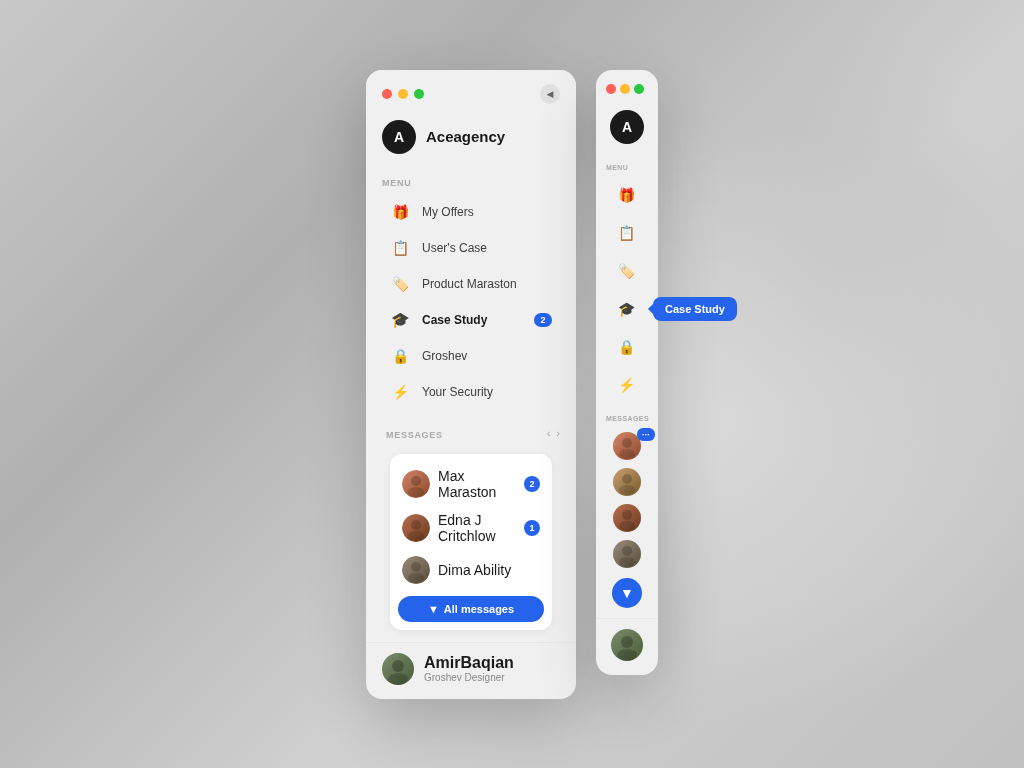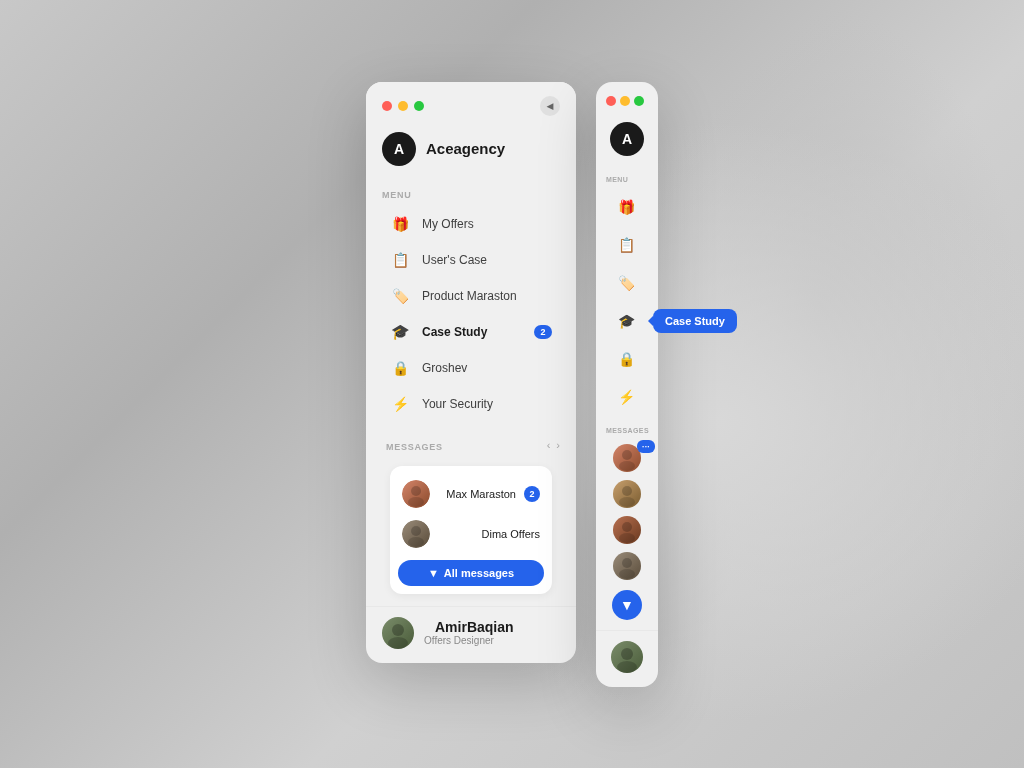--- a/index.html
+++ b/index.html
@@ -236,25 +236,24 @@
     
     .avatar-face {
       width: 100%;
       height: 100%;
       border-radius: 50%;
       position: relative;
       overflow: hidden;
     }
 
     .msg-name {
-      font-size: 11px;
+      font-size: 14px;
       color: #1a1a1a;
       font-weight: 500;
       flex: 1;
-      text-align: right;
     }
 
     .msg-badge {
       background: #2563eb;
       color: white;
       font-size: 9px;
       font-weight: 700;
       border-radius: 50%;
       width: 16px;
       height: 16px;
@@ -296,24 +295,23 @@
       border-radius: 50%;
       background: linear-gradient(135deg, #7a8c6a, #4a5c3a);
       flex-shrink: 0;
     }
 
     .profile-info {
       flex: 1;
     }
 
     .profile-name {
-      font-size: 14px;
+      font-size: 16px;
       font-weight: 600;
       color: #1a1a1a;
-      margin-left: 11px;
     }
 
     .profile-role {
       font-size: 10px;
       color: #888;
     }
 
     
     .panel-collapsed {
       width: 62px;
@@ -533,50 +531,62 @@
                   <circle cx="14" cy="11" r="5" fill="rgba(0,0,0,0.2)"></circle>
                   <ellipse cx="14" cy="22" rx="8" ry="5" fill="rgba(0,0,0,0.15)"></ellipse>
                 </svg>
             </div>
           </div>
           <span class="msg-name">Max Maraston</span>
           <span class="msg-badge">2</span>
         </div>
 
 
+        <div class="message-item">
+          <div class="avatar">
+            <div class="avatar-face" style="background: linear-gradient(135deg, #b87050, #6b3a20);">
+              <svg viewBox="0 0 28 28" class="av-person">
+                  <circle cx="14" cy="11" r="5" fill="rgba(0,0,0,0.2)"></circle>
+                  <ellipse cx="14" cy="22" rx="8" ry="5" fill="rgba(0,0,0,0.15)"></ellipse>
+                </svg>
+            </div>
+          </div>
+          <span class="msg-name">Edna J Critchlow</span>
+          <span class="msg-badge">1</span>
+        </div>
 
         <div class="message-item">
           <div class="avatar">
             <div class="avatar-face" style="background: linear-gradient(135deg, #9a8c7a, #5a4c3a);">
               <svg viewBox="0 0 28 28" class="av-person">
                   <circle cx="14" cy="11" r="5" fill="rgba(0,0,0,0.2)"></circle>
                   <ellipse cx="14" cy="22" rx="8" ry="5" fill="rgba(0,0,0,0.15)"></ellipse>
                 </svg>
             </div>
           </div>
-          <span class="msg-name">Dima Offers</span>
+          <span class="msg-name">Dima Ability</span>
         </div>
 
         <button class="all-messages-btn">
           <span>▼</span>
           <span>All messages</span>
         </button>
       </div>
     </div>
 
     <div class="profile-footer">
       <div class="profile-avatar" style="background: linear-gradient(135deg, #7a8c6a, #4a5c3a);">
         <svg viewBox="0 0 32 32" width="32" height="32">
             <circle cx="16" cy="13" r="6" fill="rgba(0,0,0,0.25)"></circle>
             <ellipse cx="16" cy="26" rx="10" ry="6" fill="rgba(0,0,0,0.2)"></ellipse>
           </svg>
       </div>
       <div class="profile-info">
         <div class="profile-name">AmirBaqian</div>
-        <div class="profile-role">Offers Designer</div>
+        <div class="profile-role">Groshev Designer</div>
       </div>
     </div>
 
   </div>
 
   <div class="panel panel-collapsed">
 
     <div class="collapsed-header">
       <div class="collapsed-dots">
         <div class="dot dot-red"></div>

